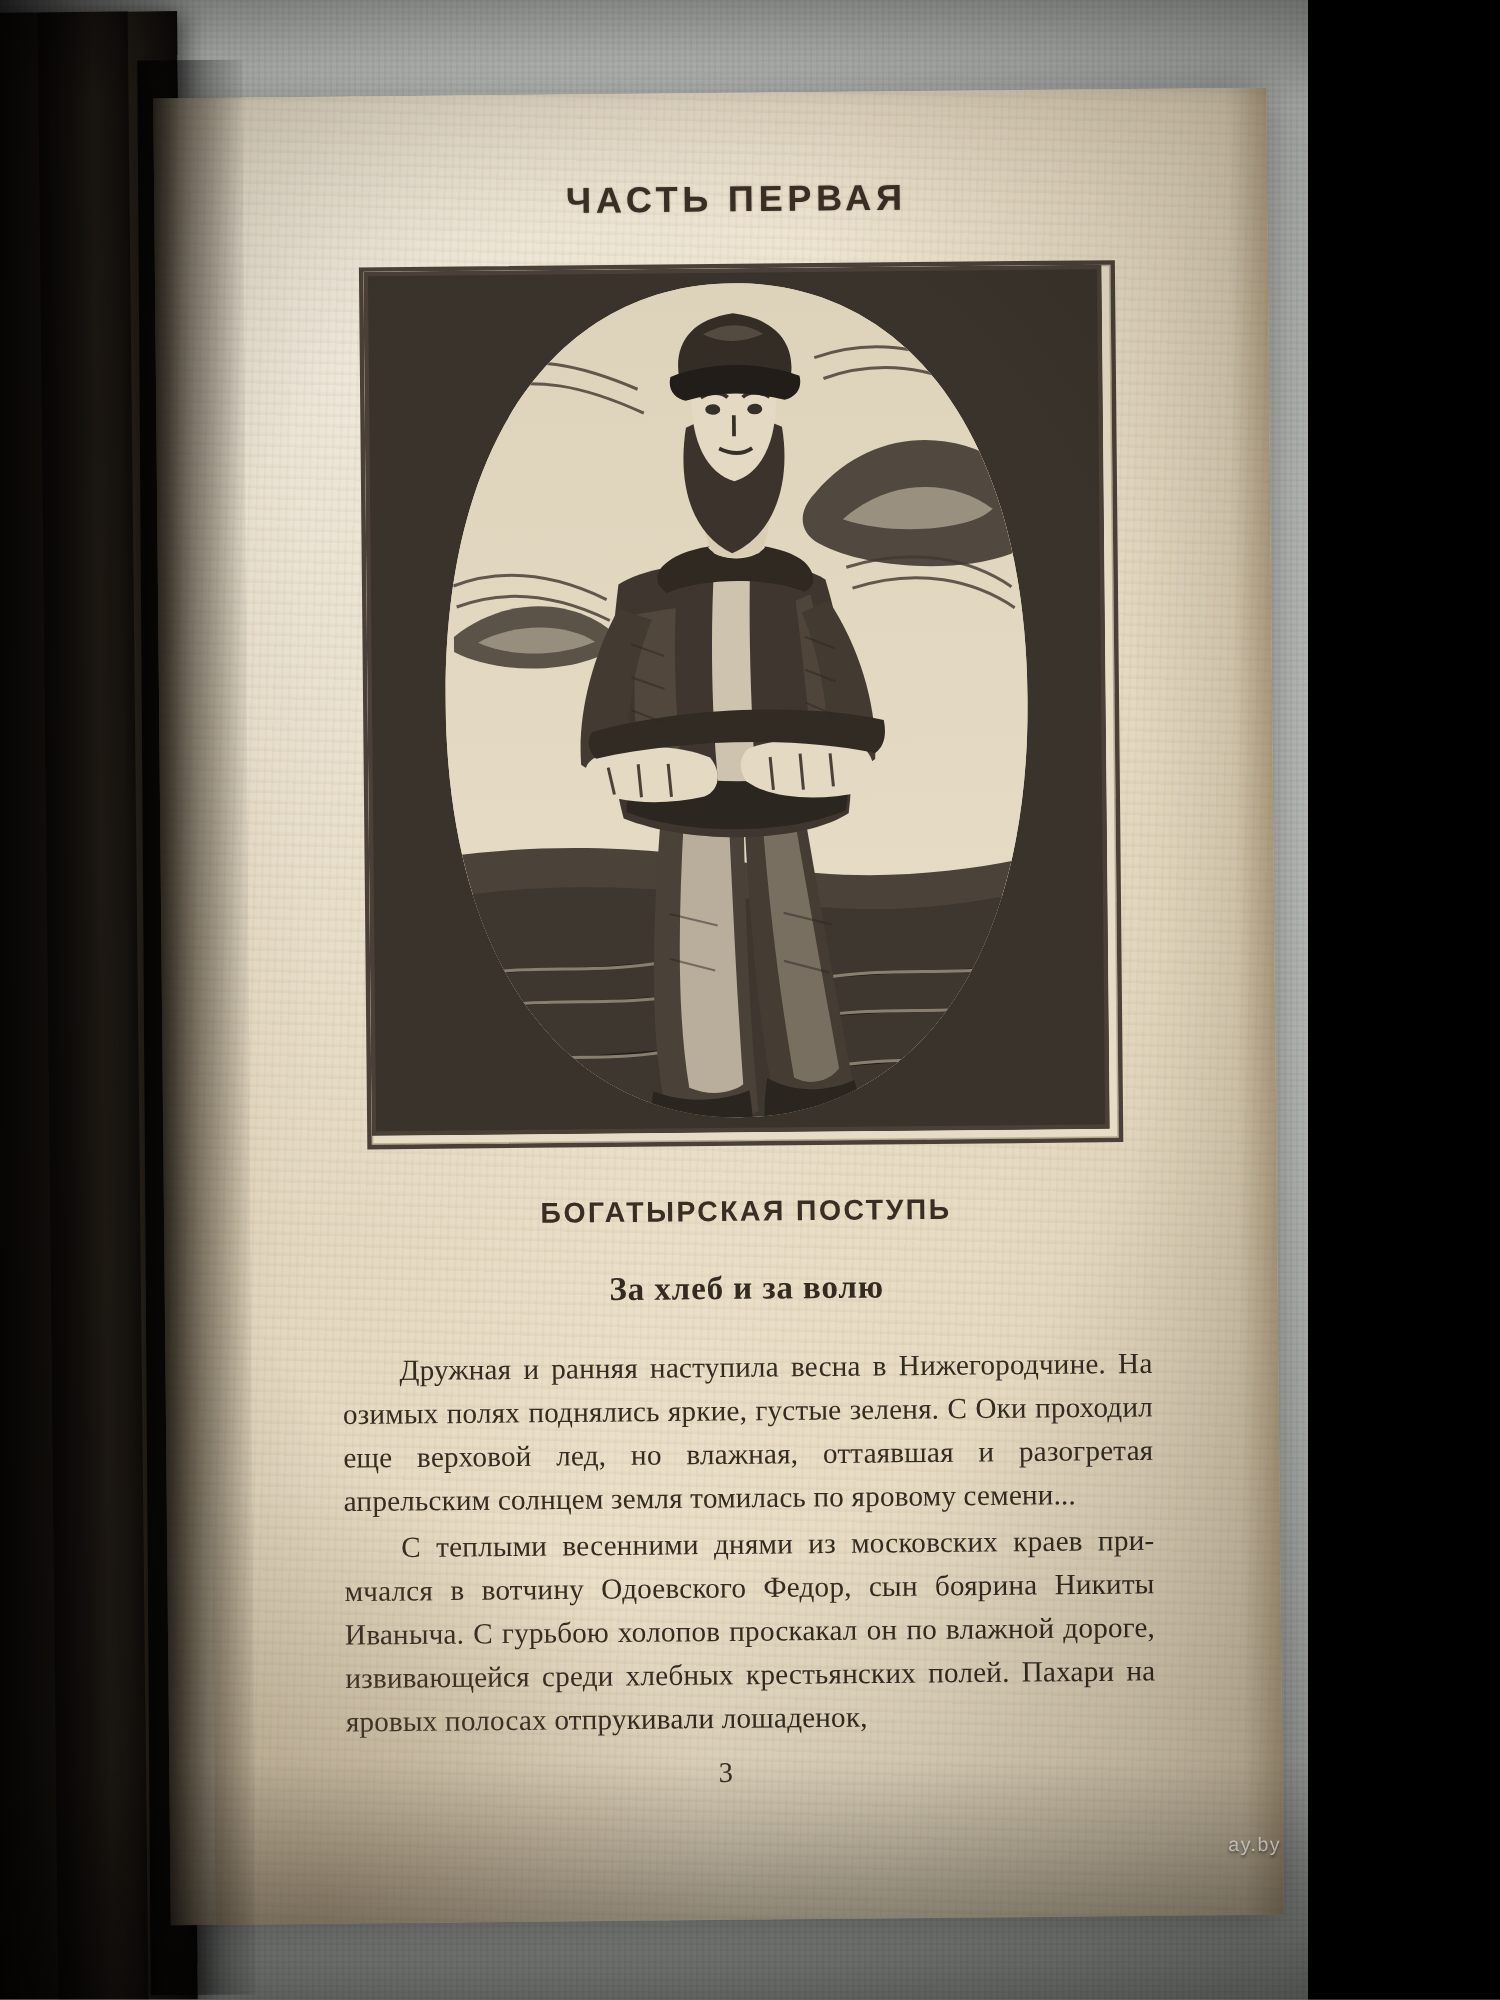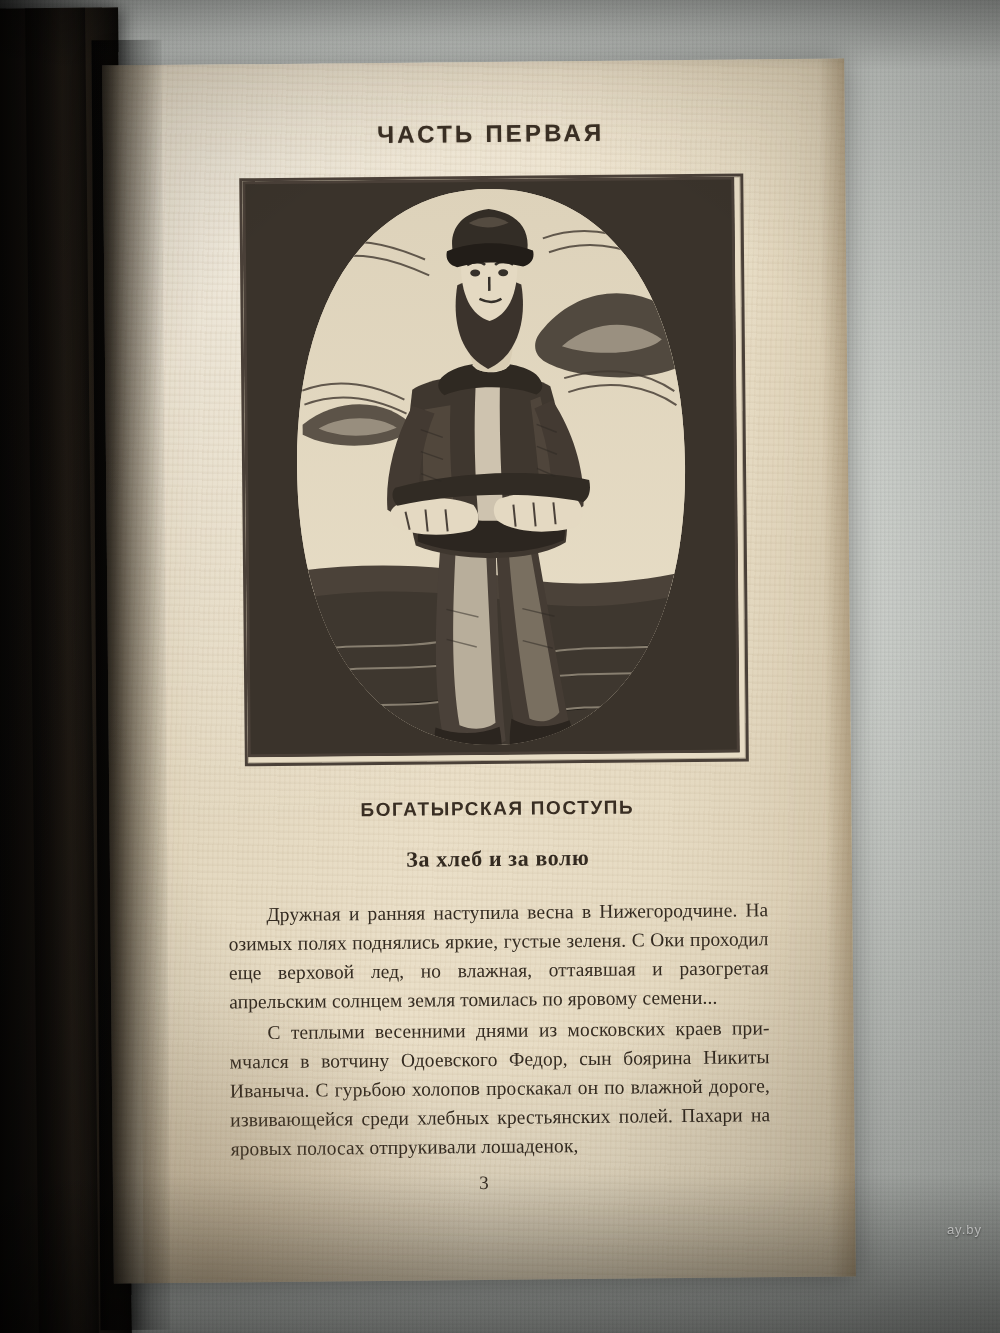--- a/index.html
+++ b/index.html
@@ -2,21 +2,21 @@
 <html><head>
 <meta charset="utf-8">
 <style>
   html, body {
     margin: 0;
     padding: 0;
     background: #000;
   }
   #stage {
     position: relative;
-    width: 1000px;
+    width: 872px;
     height: 1333px;
     overflow: hidden;
     background: #cfd3d0;
     font-family: "Liberation Serif", serif;
   }
 
   
   .bg-cloth {
     position: absolute;
     inset: 0;

